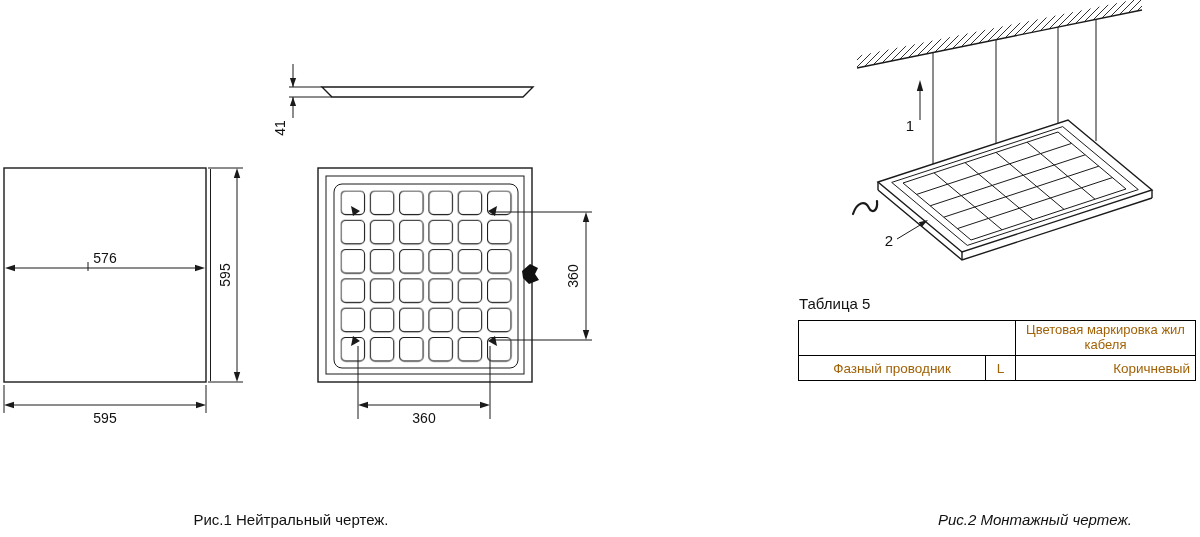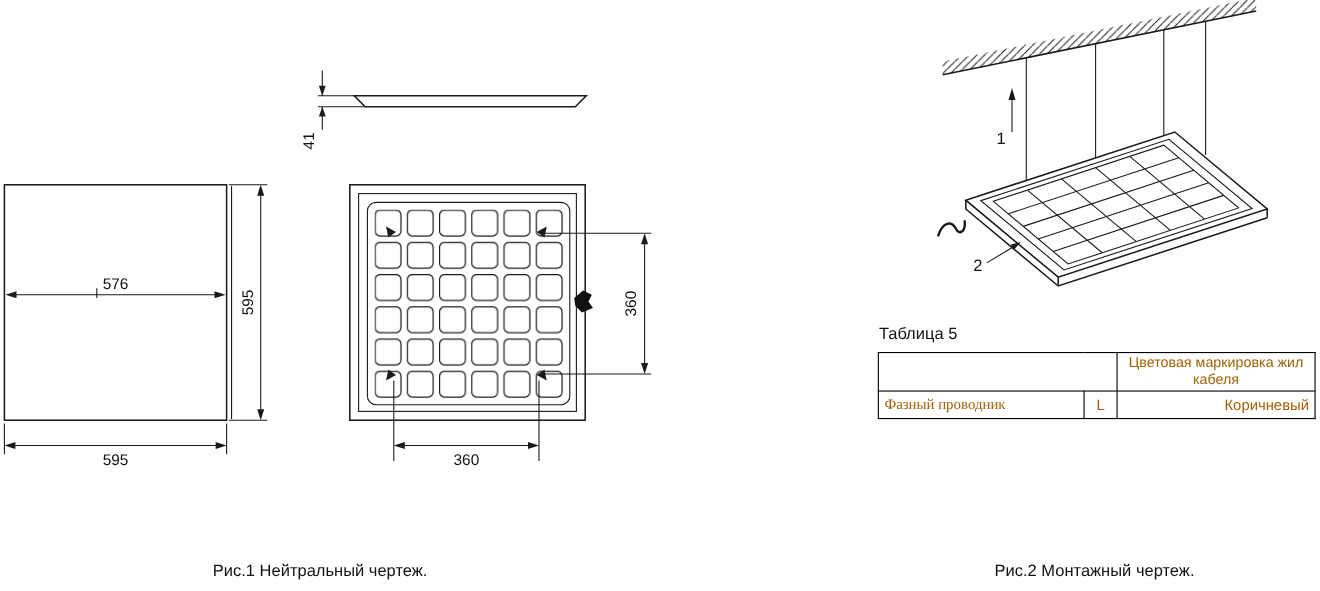--- a/index.html
+++ b/index.html
@@ -9,30 +9,30 @@
   }
   .canvas > svg{position:absolute;left:0;top:0;}
   svg .ln{stroke:#1a1a1a;stroke-width:1;fill:none;}
   svg .thick{stroke:#1a1a1a;stroke-width:1.4;fill:none;}
   svg .face{stroke:#1a1a1a;stroke-width:1.4;fill:#fff;}
   svg .arr{fill:#1a1a1a;stroke:none;}
   svg text{fill:#111;font-size:14px;font-family:"Liberation Sans",sans-serif;}
   svg text.callout{font-size:15px;}
   .caption{position:absolute;width:310px;font-size:15px;text-align:center;}
   #cap1{left:136px;top:511px;}
-  #cap2{left:840px;top:511px;}
+  #cap2{left:880px;top:511px;font-style:italic;}
   .tbl-title{position:absolute;left:799px;top:295px;font-size:15px;}
   table.t1{
     position:absolute;left:798px;top:320px;width:397px;
     border-collapse:collapse;table-layout:fixed;font-size:13.5px;color:#a16207;
   }
   table.t1 td,table.t1 th{border:1px solid #000;padding:0 5px;font-weight:normal;}
   table.t1 .hdr-row th{height:34px;text-align:center;line-height:1.15;font-size:13px;}
   table.t1 .data-row td{height:24px;}
-  td.cell-name{text-align:left;font-family:Liberation Serif, serif;}
+  td.cell-name{text-align:center;}
   td.cell-code{text-align:center;}
   td.cell-color{text-align:right;}
   col.c-name{width:187px;} col.c-code{width:30px;} col.c-color{width:180px;}
 </style>
 </head>
 <body>
 
 <div class="canvas">
 
   <svg width="1200" height="537" viewBox="0 0 1200 537">

